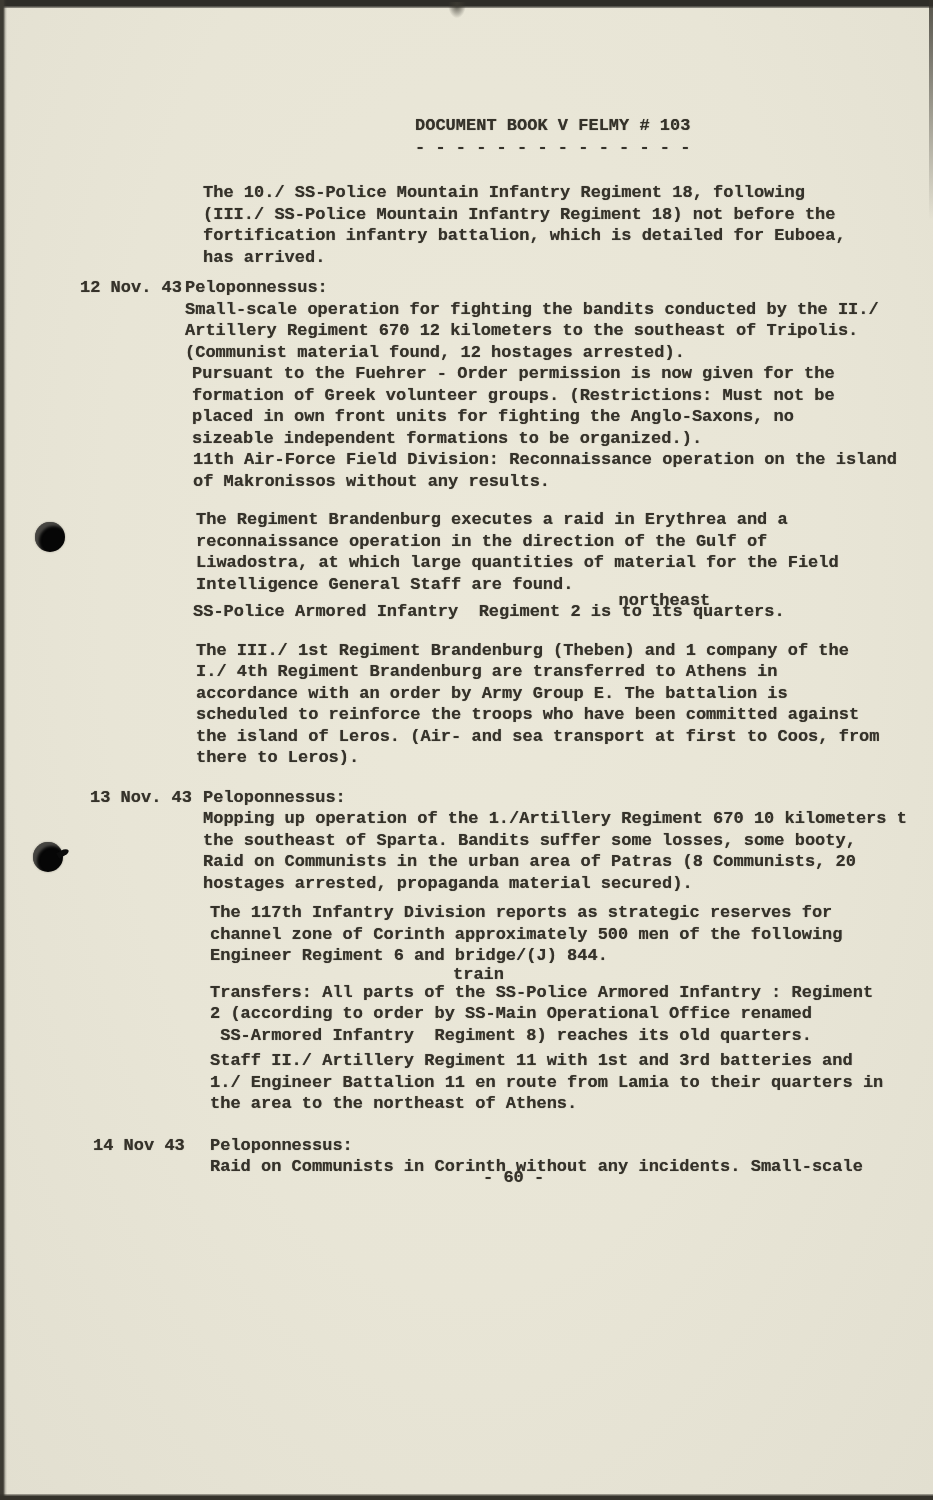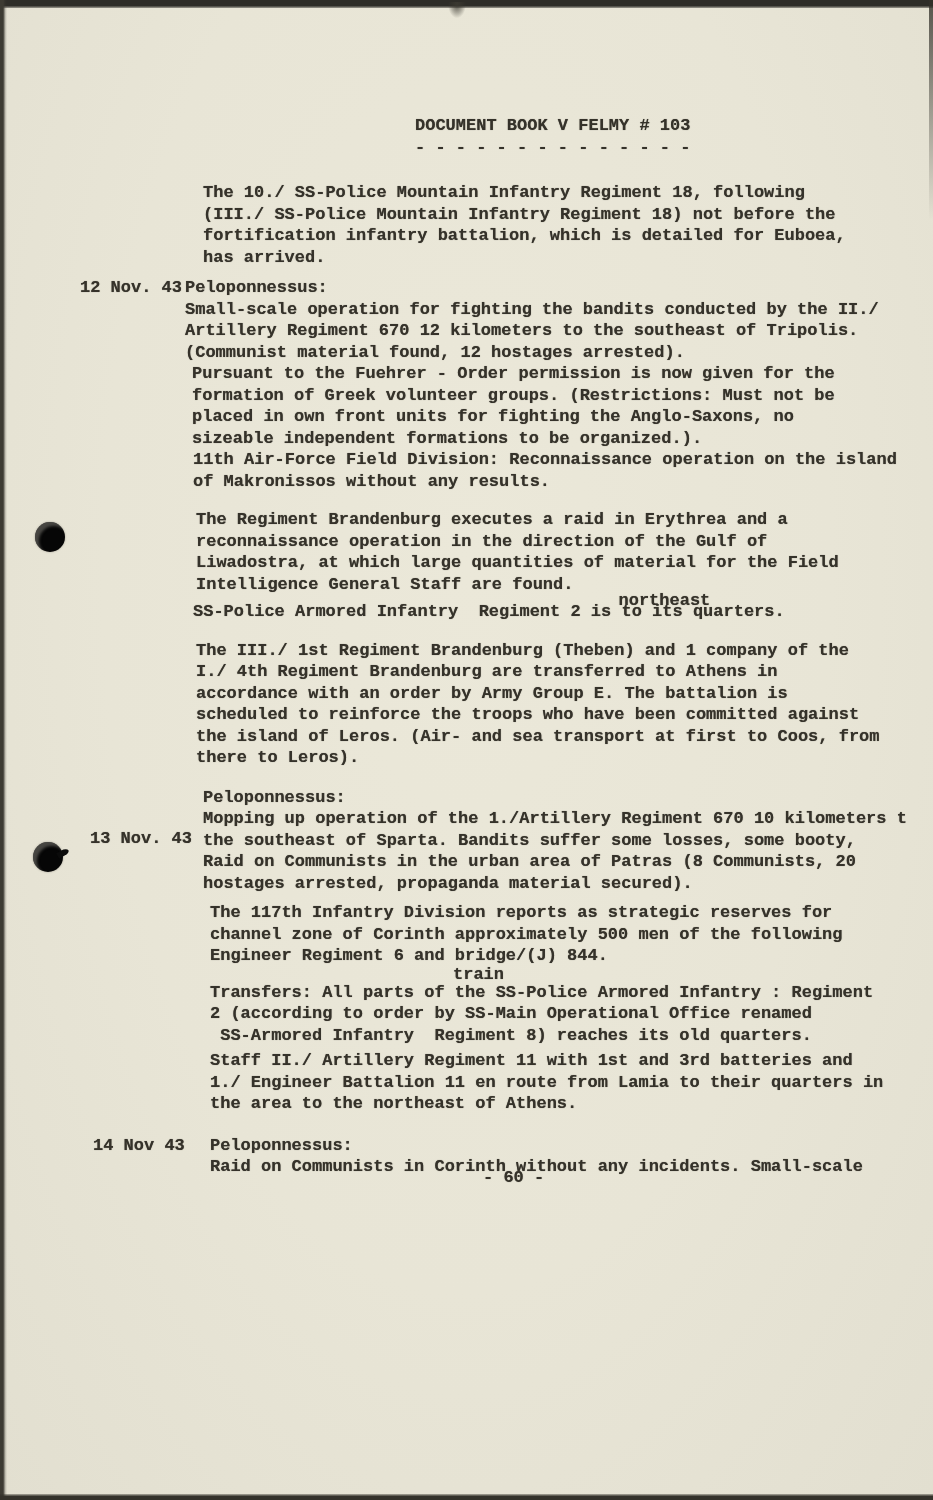--- a/index.html
+++ b/index.html
@@ -44,21 +44,21 @@
   
   .doc-header { padding-left: 415px; }
   .line { white-space: pre; }
   
   .entry { display: flex; }
   .entry-0 { margin-left: 203px; margin-top: 24px; }
   .entry-1 { margin-left: 80px;  margin-top: 9px;  }
   .entry-2 { margin-left: 90px;  margin-top: 18px; }
   .entry-3 { margin-left: 93px;  margin-top: 20px; }
   .entry-1 .date { flex: 0 0 105px; }
-  .entry-2 .date { flex: 0 0 113px; margin-top: 41px; }
+  .entry-2 .date { flex: 0 0 113px; }
   .entry-3 .date { flex: 0 0 117px; }
   .entry-content { flex: 1 1 auto; }
   
   .p-1-1 { margin-left: 7px;  }
   .p-1-2 { margin-left: 8px;  margin-top: 0;  }
   .p-1-3 { margin-left: 11px; margin-top: 17px; }
   .p-1-4 { margin-left: 8px;  margin-top: 6px;  }
   .p-1-5 { margin-left: 11px; margin-top: 17px; }
   .p-2-1 { margin-left: 7px; margin-top: 8px; }
   .p-2-2 { margin-left: 7px; }

